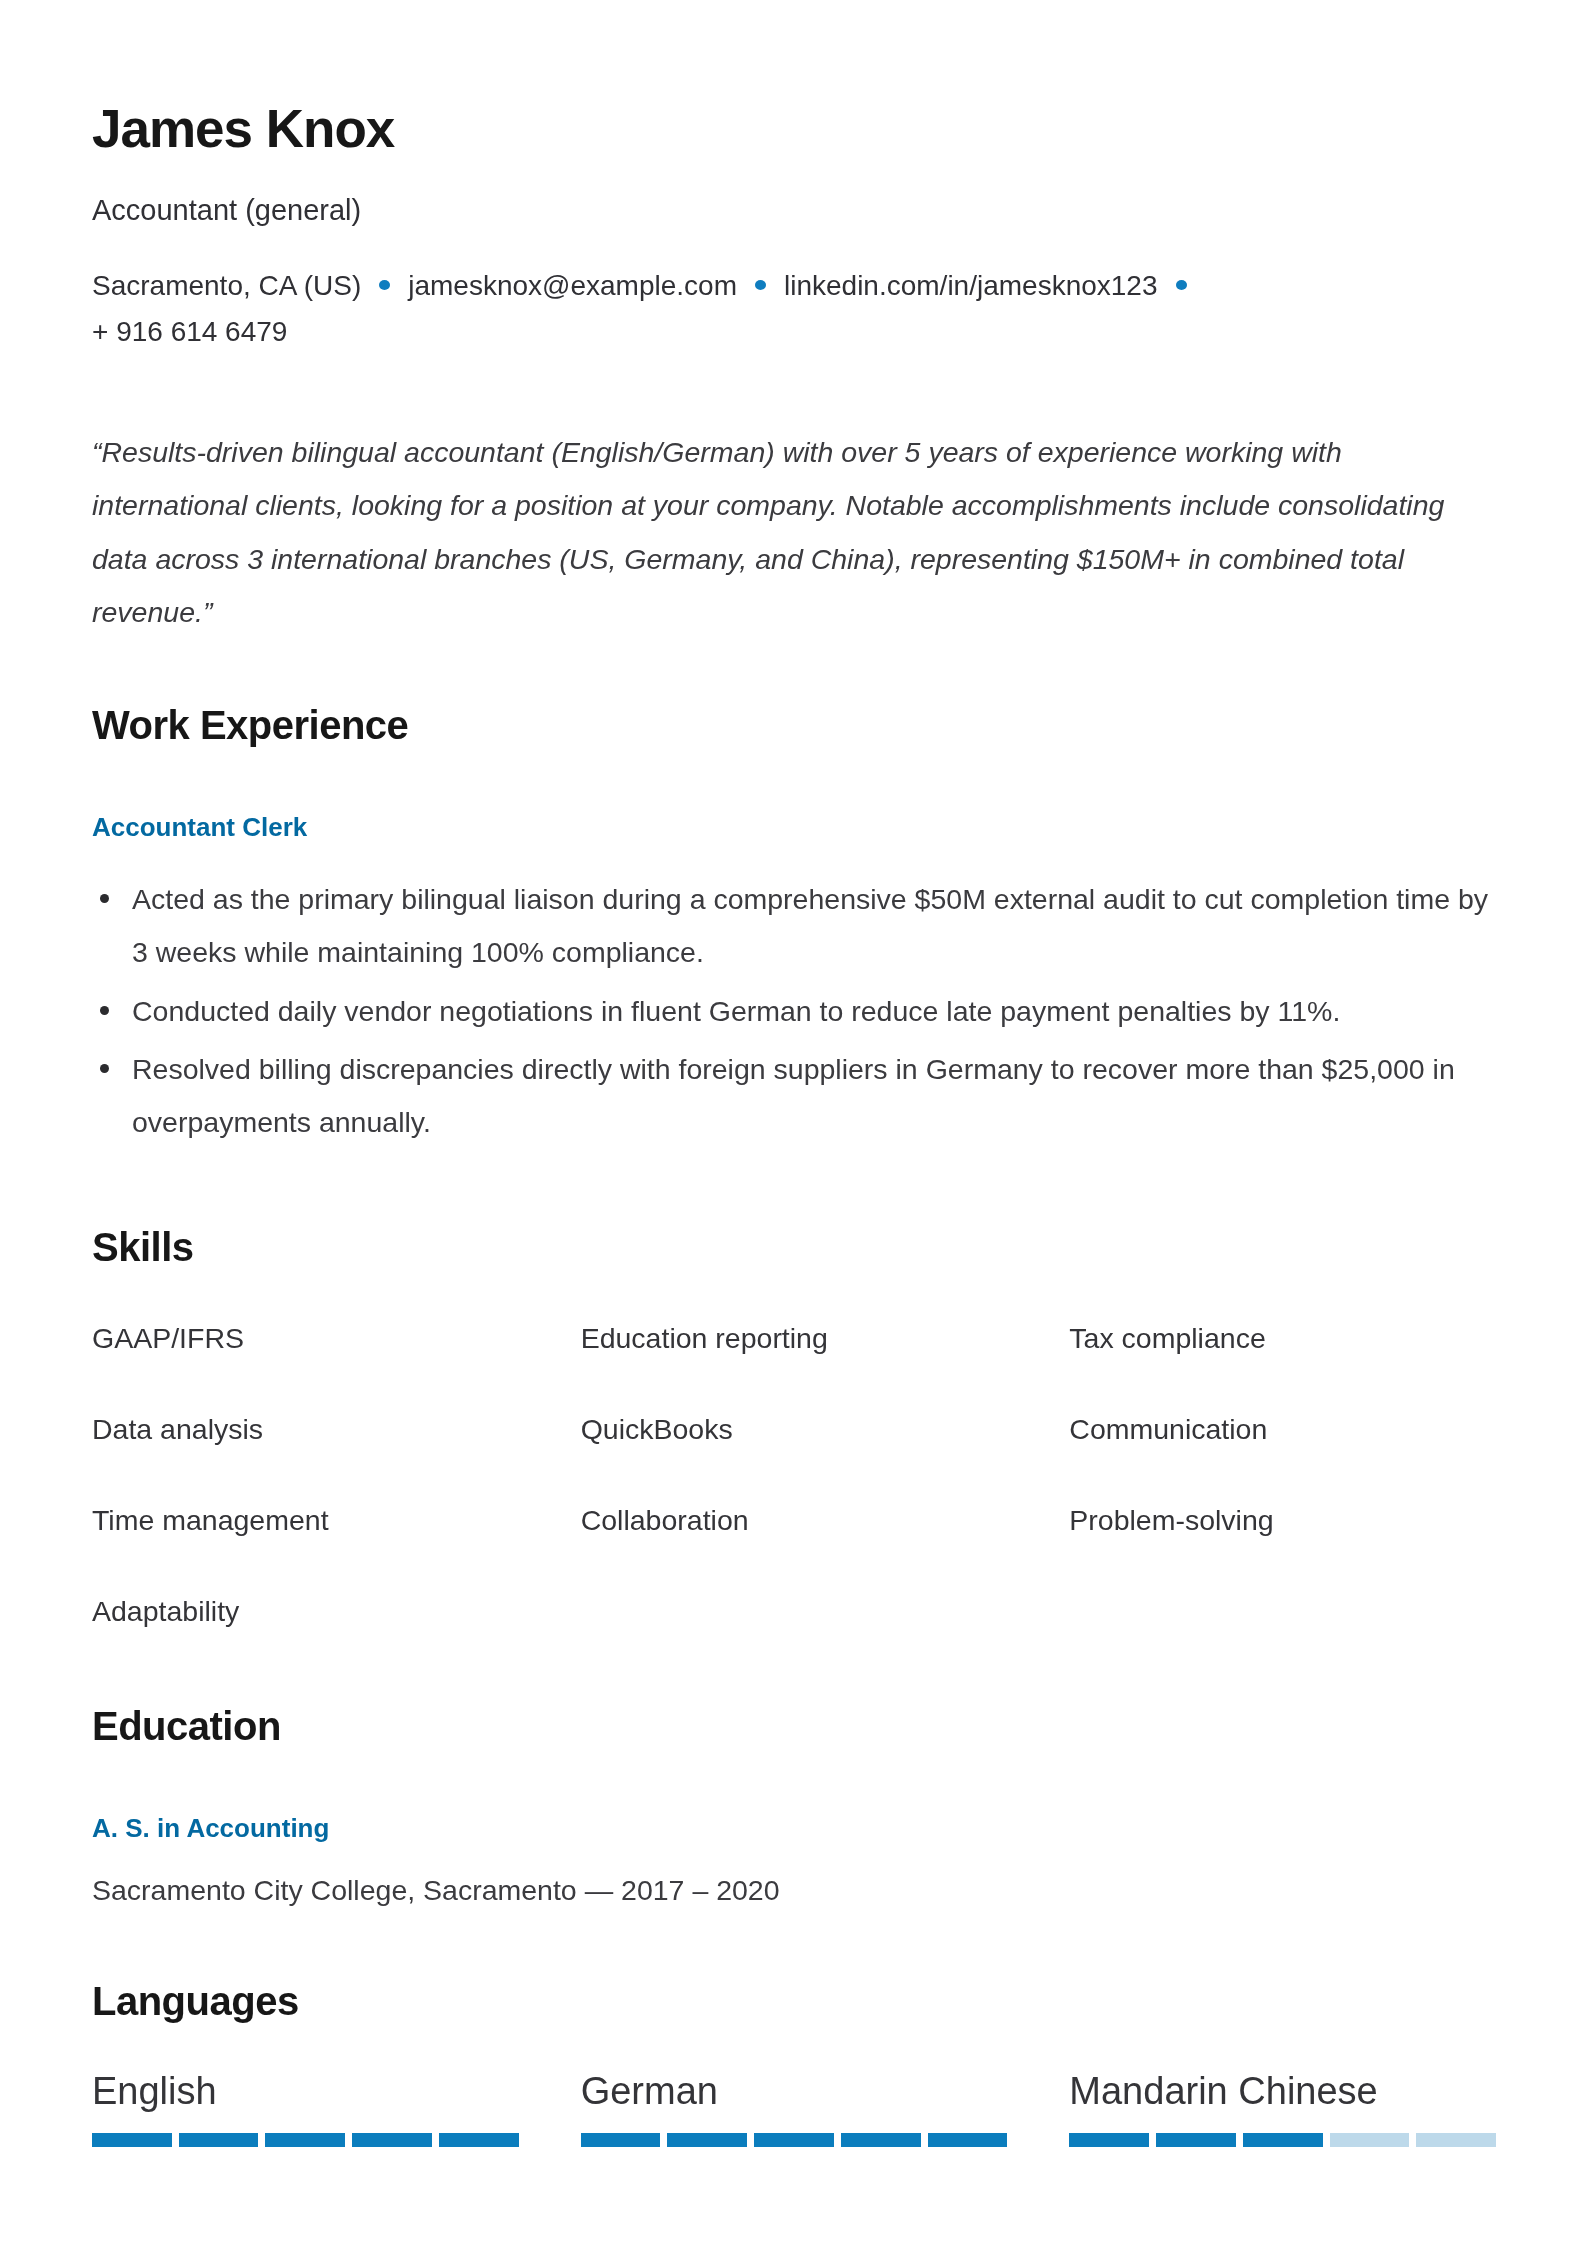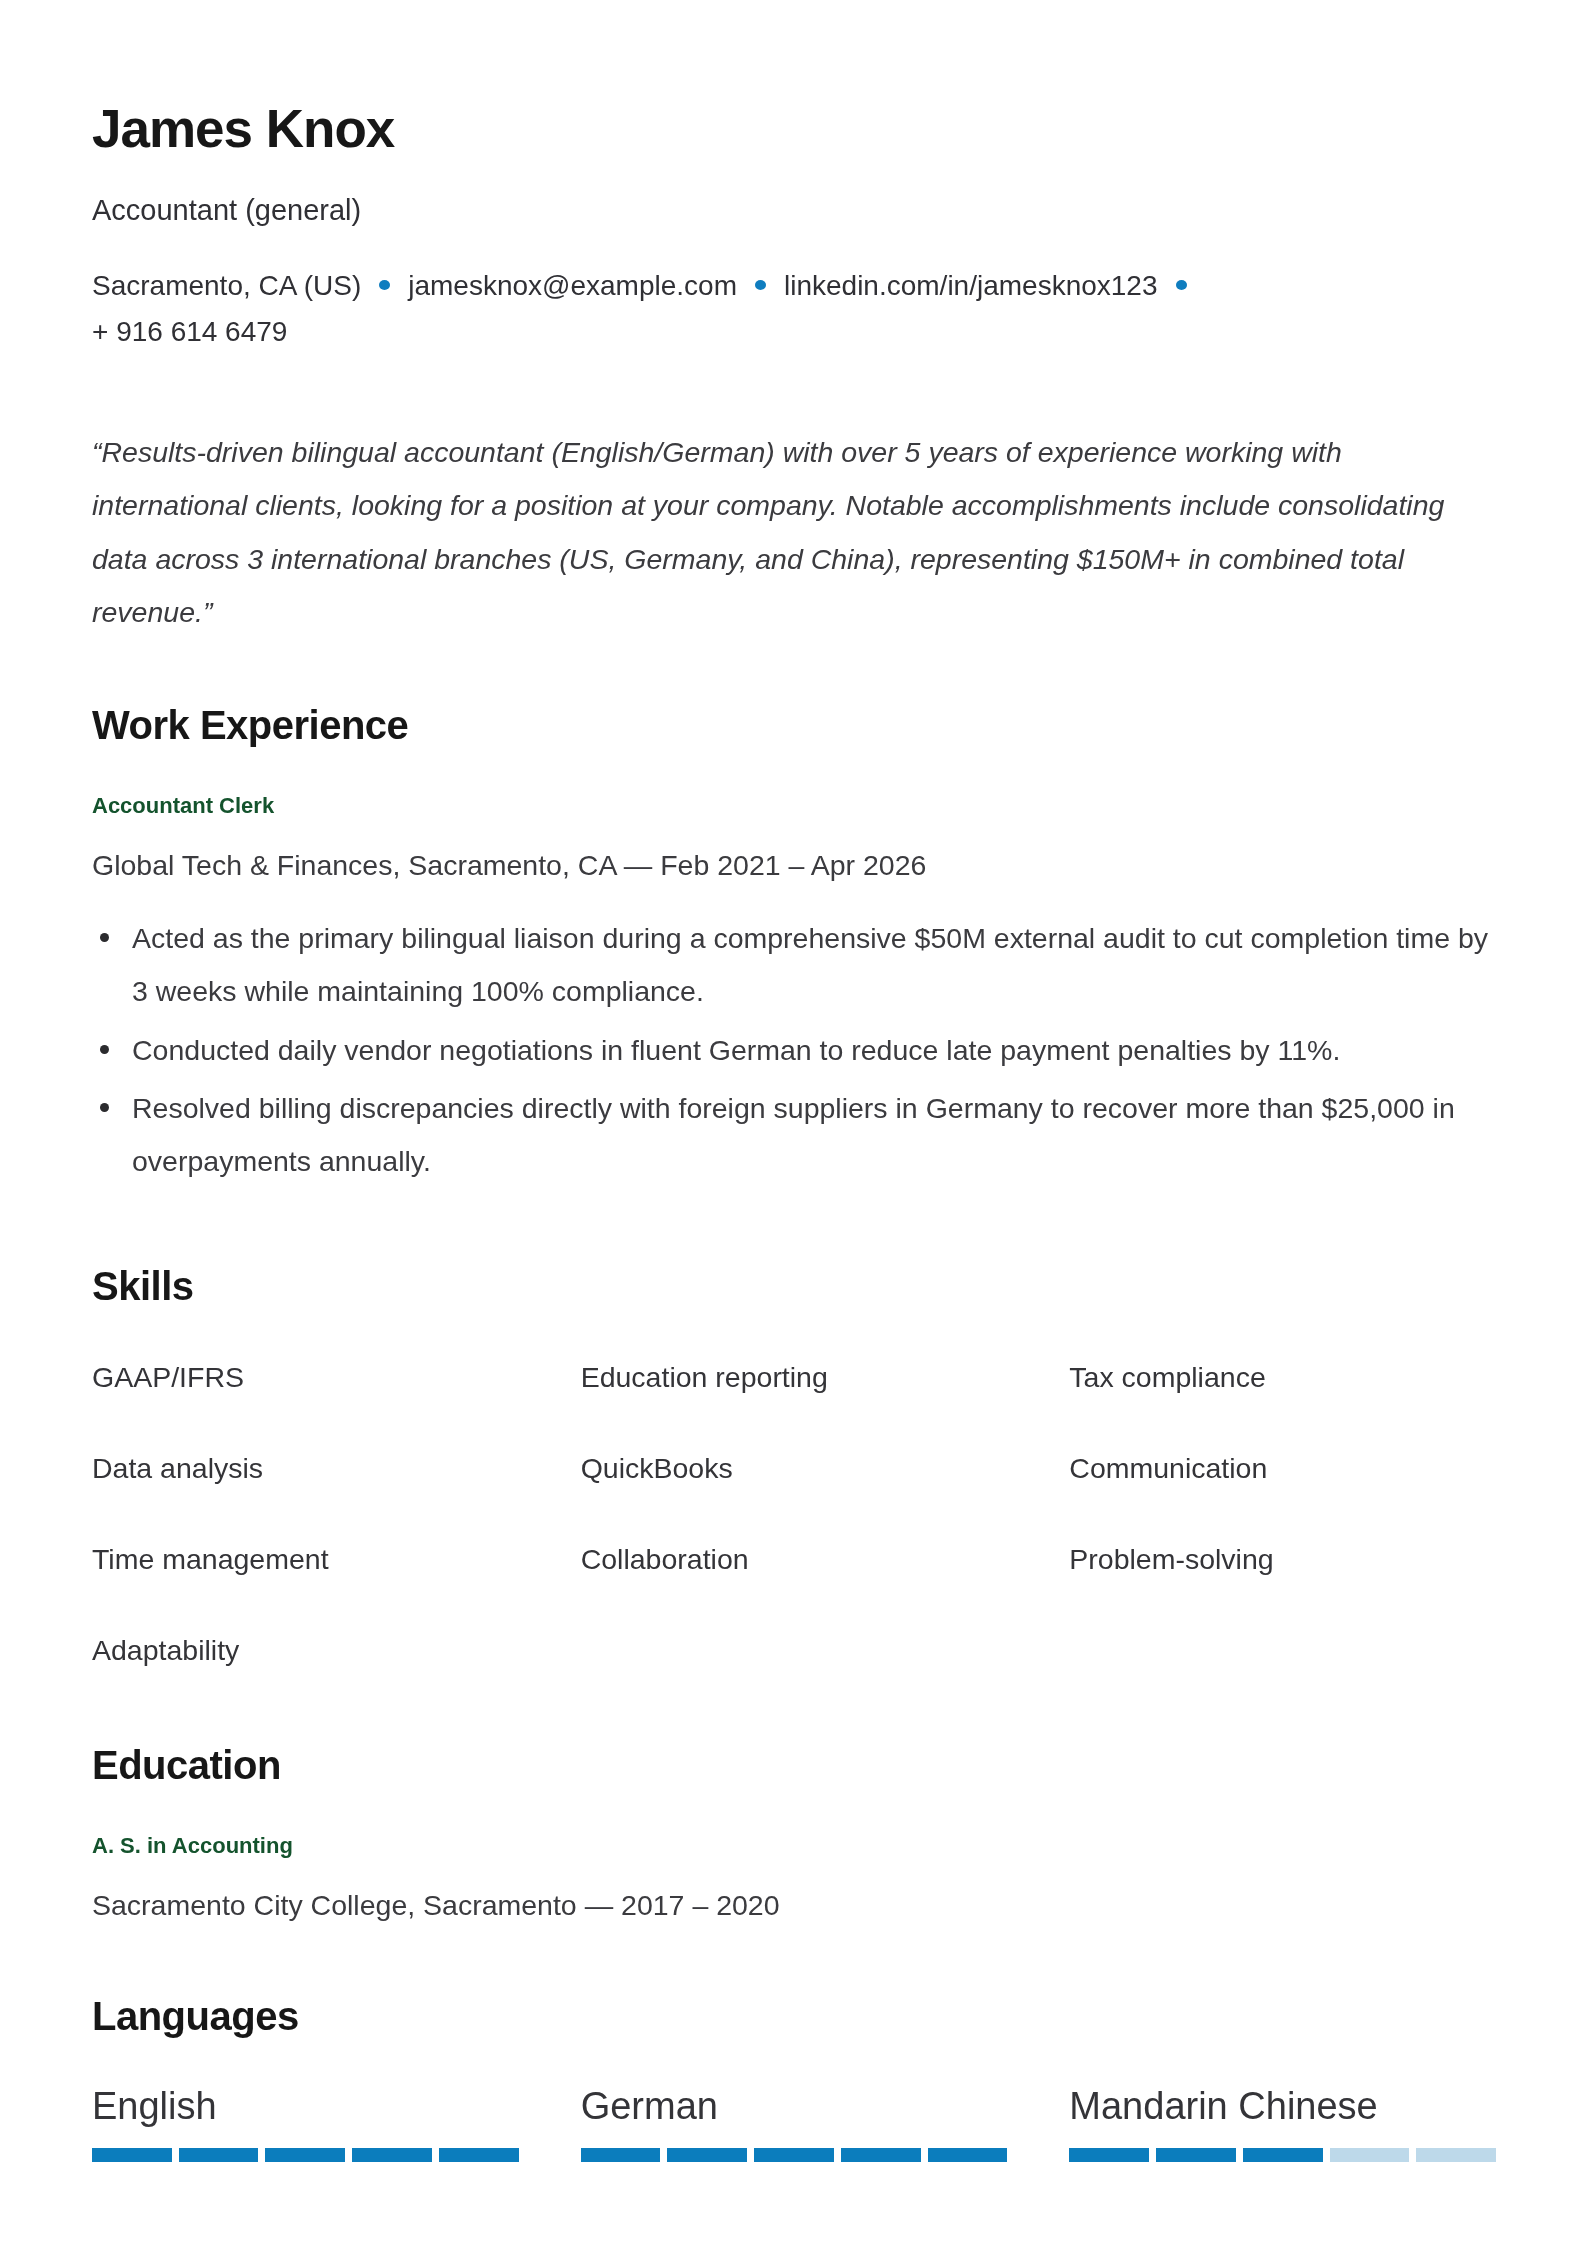--- a/index.html
+++ b/index.html
@@ -61,24 +61,24 @@
     font-weight: 700;
     color: #171717;
     letter-spacing: -0.5px;
   }
   .section-work      { margin-top: 64px; }
   .section-skills    { margin-top: 76px; }
   .section-education { margin-top: 76px; }
   .section-languages { margin-top: 72px; }
 
   h3.item-title {
-    margin-top: 45px;
-    font-size: 22px;
+    margin-top: 64px;
+    font-size: 26px;
     font-weight: 700;
-    color: #14532d;
+    color: #0369a1;
   }
   .item-subline {
     margin-top: 30px;
     font-size: 28.5px;
     color: #3b3b3f;
   }
 
   
   ul.bullets {
     margin-top: 30px;
@@ -154,21 +154,20 @@
     </span>
   </div>
 </header>
 
 <p class="summary">“Results-driven bilingual accountant (English/German) with over 5 years of experience working with international clients, looking for a position at your company. Notable accomplishments include consolidating data across 3 international branches (US, Germany, and China), representing $150M+ in combined total revenue.”</p>
 
 <section class="section-work">
   <h2 class="section-heading">Work Experience</h2>
   <div>
     <h3 class="item-title">Accountant Clerk</h3>
-    <div class="item-subline">Global Tech &amp; Finances, Sacramento, CA — Feb 2021 – Apr 2026</div>
     <ul class="bullets">
       <li>Acted as the primary bilingual liaison during a comprehensive $50M external audit to cut completion time by 3 weeks while maintaining 100% compliance.</li>
       <li>Conducted daily vendor negotiations in fluent German to reduce late payment penalties by 11%.</li>
       <li>Resolved billing discrepancies directly with foreign suppliers in Germany to recover more than $25,000 in overpayments annually.</li>
     </ul>
   </div>
 </section>
 
 <section class="section-skills">
   <h2 class="section-heading">Skills</h2>

